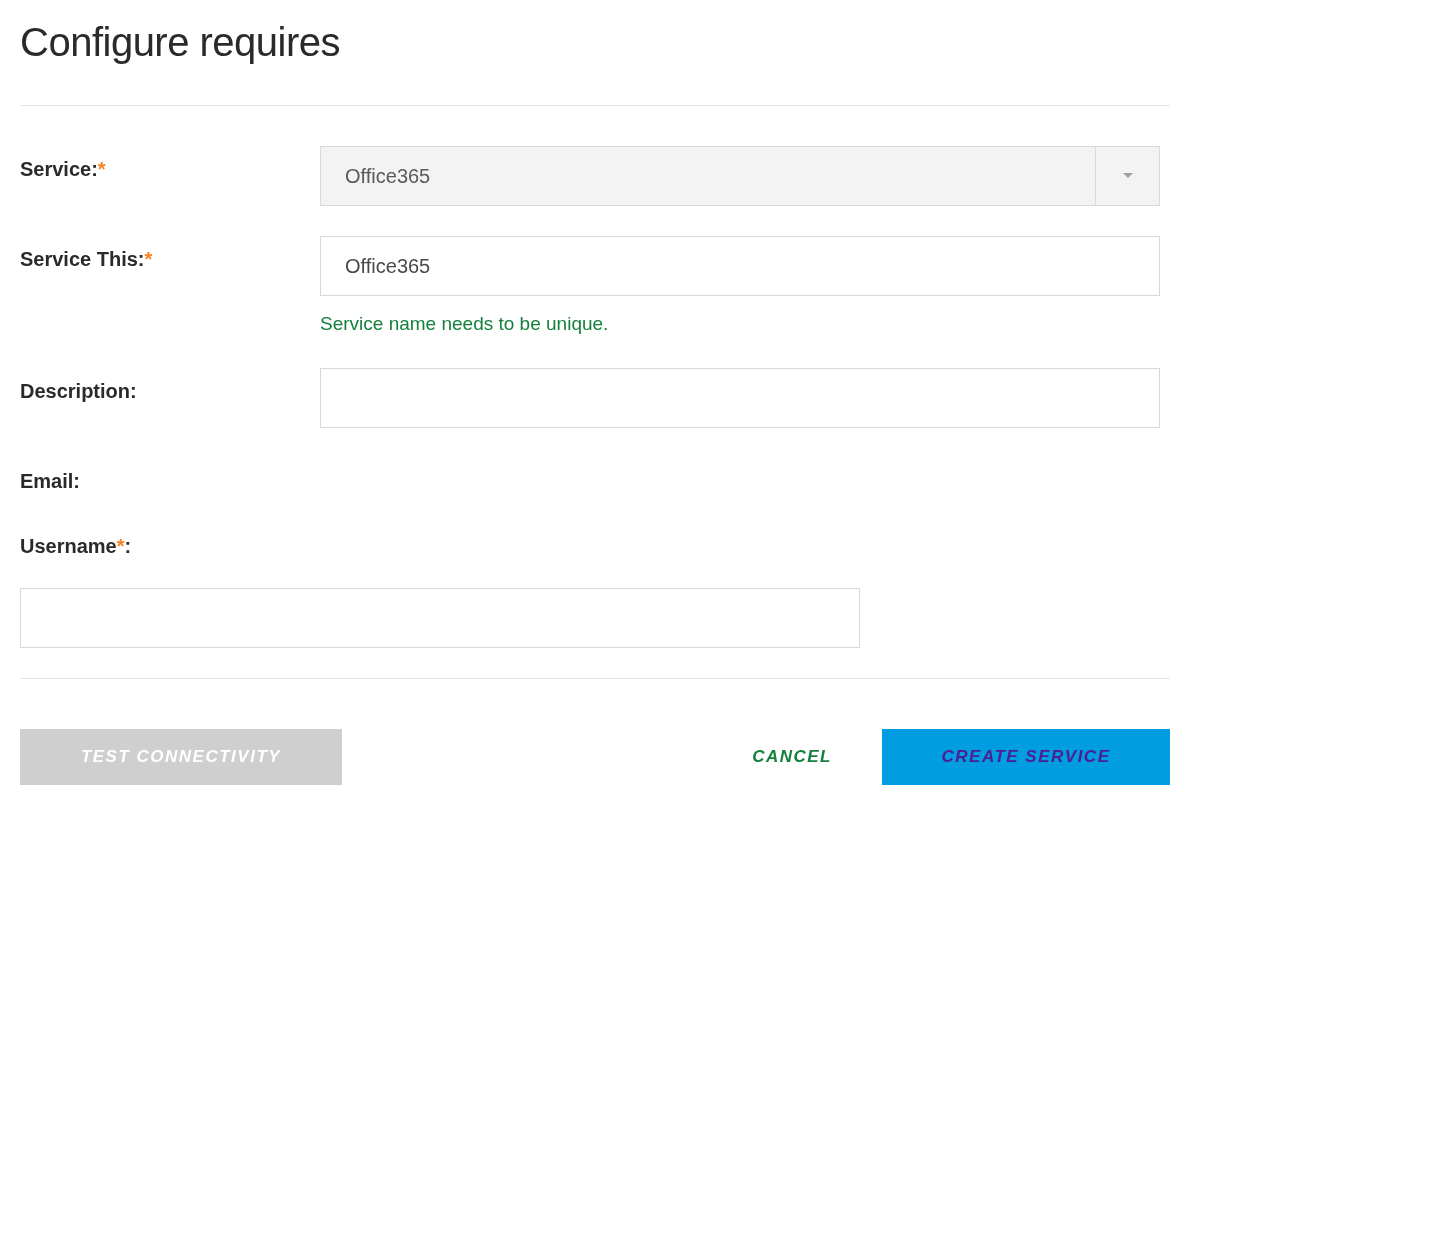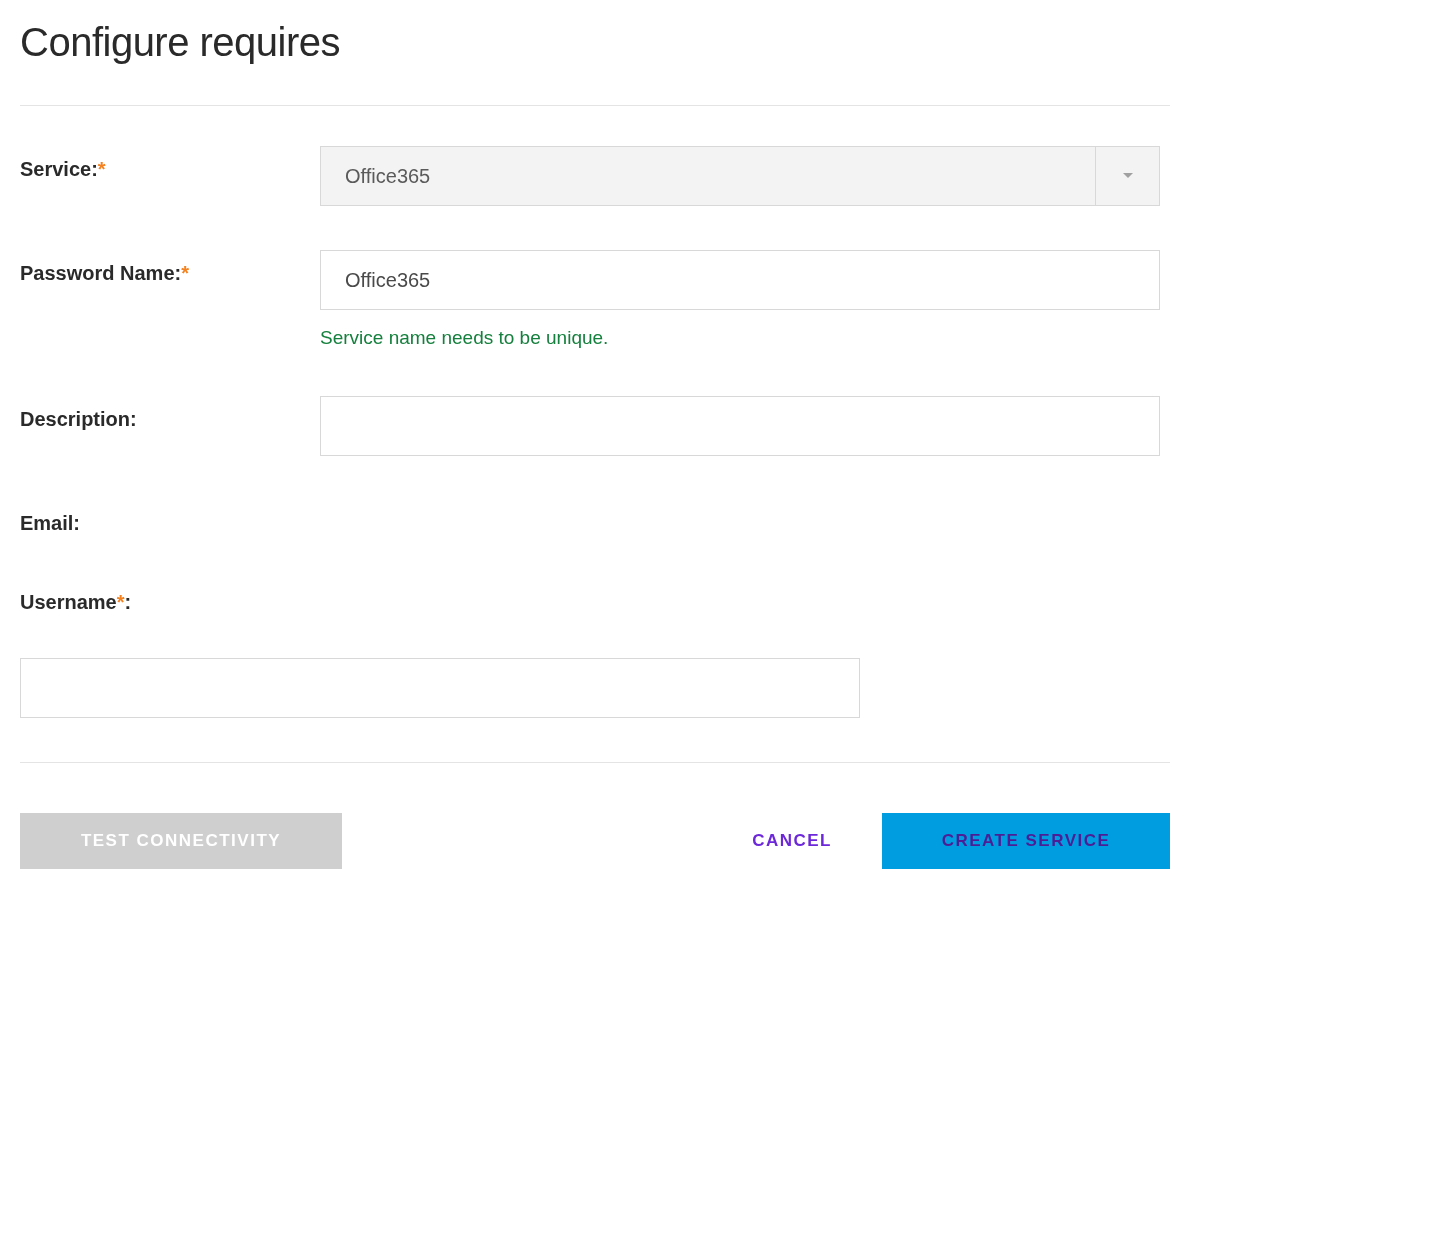--- a/index.html
+++ b/index.html
@@ -21,21 +21,21 @@
     letter-spacing: -0.5px;
   }
   .divider {
     border: none;
     border-top: 1px solid #e4e4e4;
     margin-bottom: 40px;
   }
   .form-row {
     display: flex;
     align-items: flex-start;
-    margin-bottom: 44px;
+    margin-bottom: 30px;
   }
   .form-label {
     width: 300px;
     flex-shrink: 0;
     font-size: 20px;
     font-weight: 600;
     color: #2a2a2a;
     padding-top: 12px;
   }
   .required {
@@ -107,29 +107,30 @@
     font-size: 17px;
     font-weight: 700;
     letter-spacing: 1.5px;
     border: none;
     cursor: pointer;
     font-family: inherit;
     text-transform: uppercase;
     display: inline-flex;
     align-items: center;
     justify-content: center;
+    font-style: italic;
   }
   .btn-test {
     background: #cfcfcf;
     color: #fff;
     width: 322px;
   }
   .btn-cancel {
     background: transparent;
-    color: #6d28d9;
+    color: #15803d;
     margin-left: auto;
     margin-right: 40px;
     padding: 0 10px;
   }
   .btn-primary {
     background: #009ee0;
     color: #4c1d95;
     width: 288px;
   }
   .container {
@@ -155,21 +156,21 @@
           <svg viewBox="0 0 12 8">
               <path d="M1 1 L6 6 L11 1 Z"></path>
             </svg>
         </div>
       </div>
     </div>
   </div>
 
   <div class="form-row">
     <label class="form-label">
-      <span>Password Name:</span><span class="required">*</span>
+      <span>Service This:</span><span class="required">*</span>
     </label>
     <div class="form-control-wrap">
       <input type="text" class="text-input" value="Office365" style="">
       <div class="help-text">Service name needs to be unique.</div>
     </div>
   </div>
 
   <div class="form-row">
     <label class="form-label">Description:</label>
     <div class="form-control-wrap">

